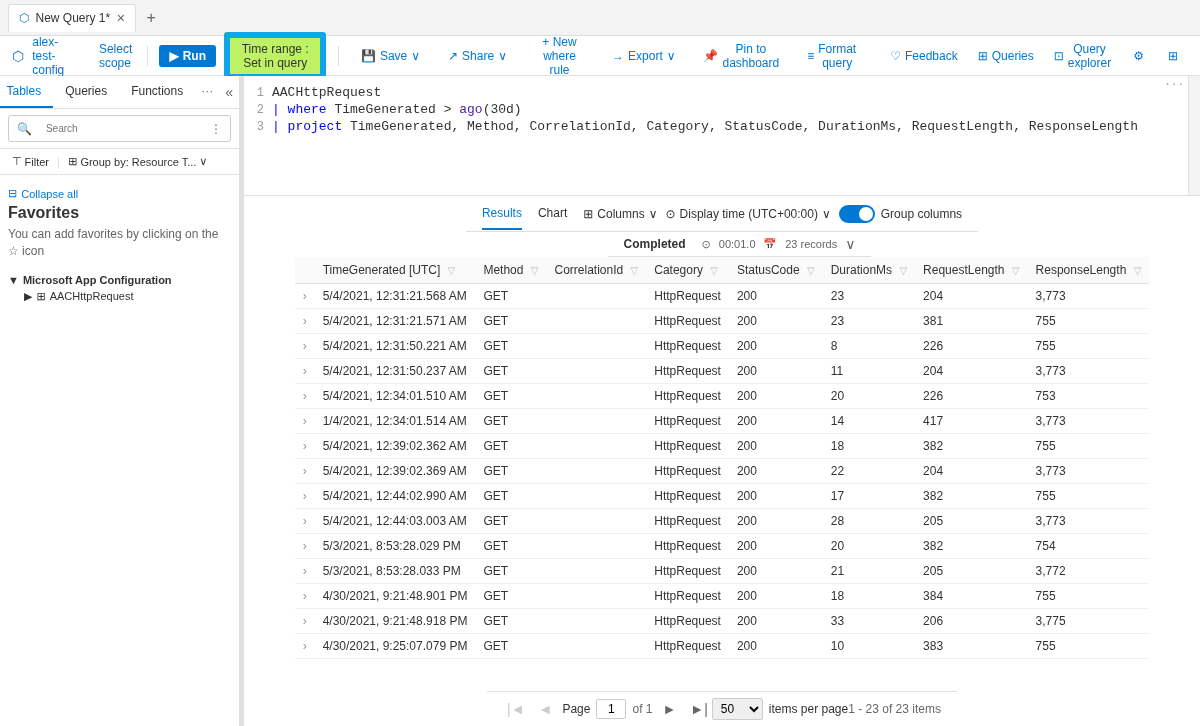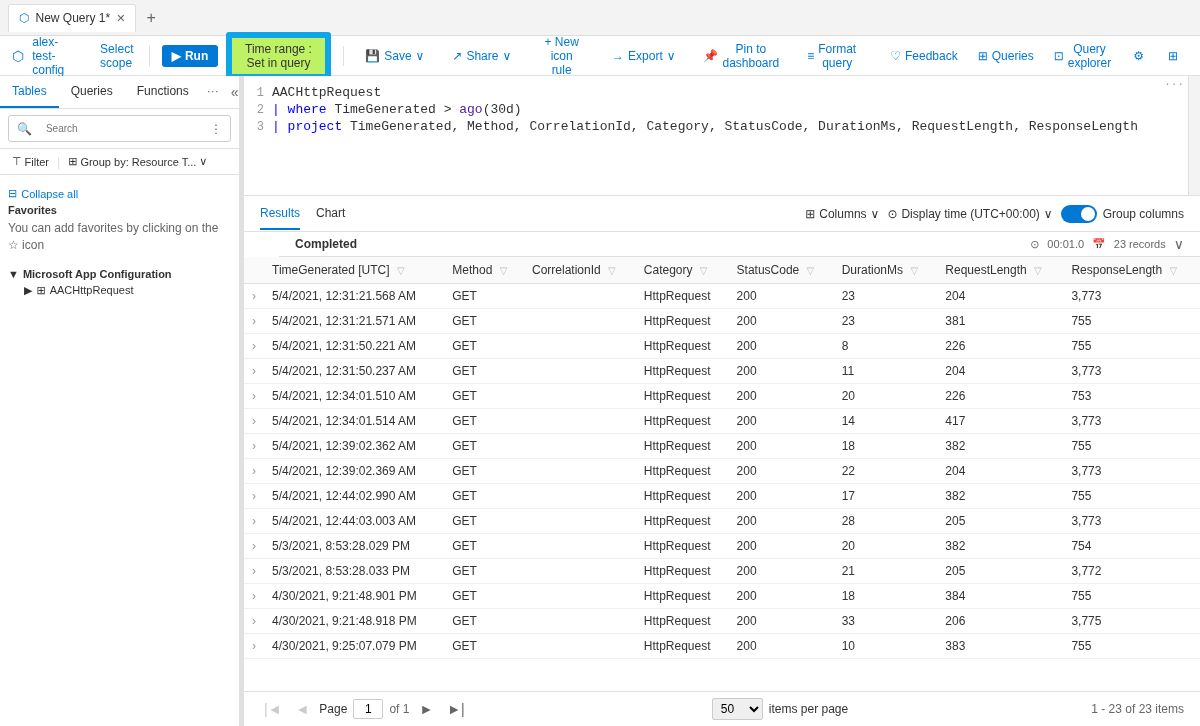--- a/index.html
+++ b/index.html
@@ -19,51 +19,51 @@
     .toolbar-sep { width: 1px; height: 20px; background: #e0e0e0; margin: 0 4px; }
     .toolbar-spacer { flex: 1; }
     .toolbar-right { display: flex; align-items: center; gap: 4px; }
     .feedback-btn, .queries-btn, .qexplorer-btn { display: flex; align-items: center; gap: 4px; color: #0078d4; font-size: 12px; cursor: pointer; background: none; border: none; padding: 4px 8px; }
 
     
     .main-layout { display: flex; height: calc(726px - 36px - 40px); }
 
     
     .sidebar { width: 240px; border-right: 1px solid #e0e0e0; display: flex; flex-direction: column; background: #fff; flex-shrink: 0; }
-    .sidebar-tabs { display: flex; border-bottom: 1px solid #e0e0e0; }
+    .sidebar-tabs { display: flex; border-bottom: 1px solid #e0e0e0; justify-content: flex-end; }
     .sidebar-tab { padding: 8px 12px; font-size: 12px; cursor: pointer; color: #333; border-bottom: 2px solid transparent; }
     .sidebar-tab.active { color: #0078d4; border-bottom: 2px solid #0078d4; }
     .sidebar-tab-more { padding: 8px 6px; color: #666; cursor: pointer; }
     .sidebar-collapse-btn { padding: 4px 6px; background: none; border: none; cursor: pointer; color: #666; margin-left: auto; font-size: 14px; }
     .sidebar-search { padding: 6px 8px; border-bottom: 1px solid #e0e0e0; }
     .sidebar-search input { width: 100%; border: 1px solid #ccc; padding: 4px 8px; font-size: 12px; border-radius: 3px; }
     .sidebar-actions { display: flex; align-items: center; gap: 4px; padding: 4px 8px; border-bottom: 1px solid #e0e0e0; }
     .filter-btn { display: flex; align-items: center; gap: 3px; font-size: 11px; color: #333; cursor: pointer; background: none; border: none; padding: 2px 4px; }
     .groupby-btn { display: flex; align-items: center; gap: 3px; font-size: 11px; color: #333; cursor: pointer; background: none; border: none; padding: 2px 4px; }
     .sidebar-content { flex: 1; overflow-y: auto; padding: 8px; }
     .collapse-all-btn { display: flex; align-items: center; gap: 4px; font-size: 11px; color: #0078d4; cursor: pointer; background: none; border: none; padding: 4px 0; }
     .favorites-section { margin-bottom: 12px; }
-    .favorites-title { font-size: 11px; font-weight: 600; color: #333; margin-bottom: 4px; }
+    .favorites-title { font-size: 16px; font-weight: 600; color: #333; margin-bottom: 4px; }
     .favorites-hint { font-size: 12px; color: #666; line-height: 1.4; }
     .favorites-hint span { color: #666; }
     .db-section { margin-top: 8px; }
     .db-section-title { font-size: 11px; font-weight: 600; color: #333; display: flex; align-items: center; gap: 4px; cursor: pointer; padding: 2px 0; }
     .db-item { display: flex; align-items: center; gap: 4px; padding: 2px 4px 2px 16px; font-size: 11px; color: #333; cursor: pointer; }
 
     
     .editor-area { flex: 1; display: flex; flex-direction: column; overflow: hidden; }
     .code-editor { background: #fff; padding: 8px 0; font-family: 'Consolas', 'Courier New', monospace; font-size: 13px; border-bottom: 1px solid #e0e0e0; min-height: 120px; position: relative; }
     .code-line { display: flex; align-items: baseline; padding: 1px 0; }
     .line-num { width: 28px; text-align: right; color: #999; font-size: 12px; padding-right: 8px; user-select: none; flex-shrink: 0; }
     .line-content { color: #333; white-space: pre; }
     .kw { color: #0000ff; }
     .fn { color: #4c1d95; }
 
     
-    .results-area { flex: 1; display: flex; flex-direction: column; overflow: hidden; }
+    .results-area { flex: 1; display: flex; flex-direction: column; overflow: hidden; align-items: center; }
     .results-tabs { display: flex; align-items: center; border-bottom: 1px solid #e0e0e0; padding: 0 16px; gap: 16px; height: 36px; }
     .result-tab { font-size: 12px; color: #333; cursor: pointer; padding: 8px 0; border-bottom: 2px solid transparent; }
     .result-tab.active { color: #0078d4; border-bottom: 2px solid #0078d4; }
     .result-controls { display: flex; align-items: center; gap: 8px; margin-left: auto; }
     .columns-btn { display: flex; align-items: center; gap: 4px; font-size: 12px; color: #333; cursor: pointer; background: none; border: none; }
     .display-time-btn { display: flex; align-items: center; gap: 4px; font-size: 12px; color: #333; cursor: pointer; background: none; border: none; }
     .toggle-group { display: flex; align-items: center; gap: 6px; font-size: 12px; }
     .toggle { width: 36px; height: 18px; background: #0078d4; border-radius: 9px; position: relative; cursor: pointer; }
     .toggle-knob { width: 14px; height: 14px; background: #fff; border-radius: 50%; position: absolute; top: 2px; right: 2px; }
 
@@ -124,21 +124,21 @@
   <button class="toolbar-btn">
     <span>💾</span>
     <span>Save</span>
     <span>∨</span>
   </button>
   <button class="toolbar-btn">
     <span>↗</span>
     <span>Share</span>
     <span>∨</span>
   </button>
-  <button class="toolbar-btn">+ New icon rule</button>
+  <button class="toolbar-btn">+ New where rule</button>
   <button class="toolbar-btn">
     <span>→</span>
     <span>Export</span>
     <span>∨</span>
   </button>
   <button class="toolbar-btn">
     <span>📌</span>
     <span>Pin to dashboard</span>
   </button>
   <button class="toolbar-btn">
@@ -387,21 +387,21 @@
                   <td>GET</td>
                   <td></td>
                   <td>HttpRequest</td>
                   <td>200</td>
                   <td>20</td>
                   <td>226</td>
                   <td>753</td>
                 </tr>
                 <tr>
                   <td><span class="row-expand">›</span></td>
-                  <td>5/4/2021, 12:34:01.514 AM</td>
+                  <td>1/4/2021, 12:34:01.514 AM</td>
                   <td>GET</td>
                   <td></td>
                   <td>HttpRequest</td>
                   <td>200</td>
                   <td>14</td>
                   <td>417</td>
                   <td>3,773</td>
                 </tr>
                 <tr>
                   <td><span class="row-expand">›</span></td>

